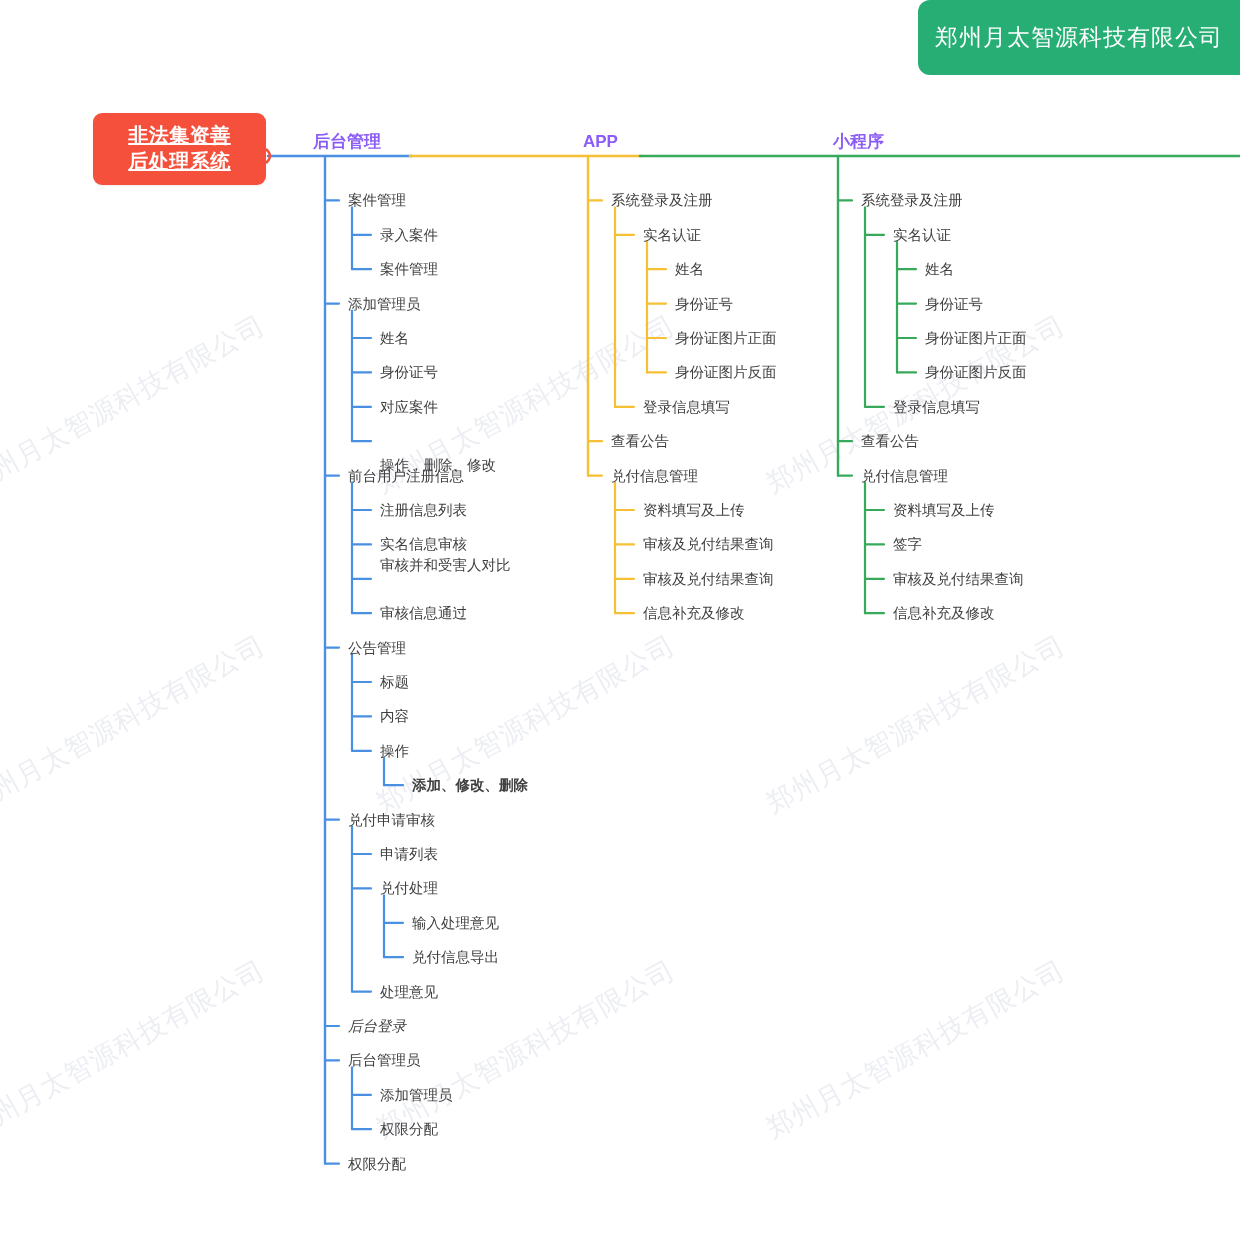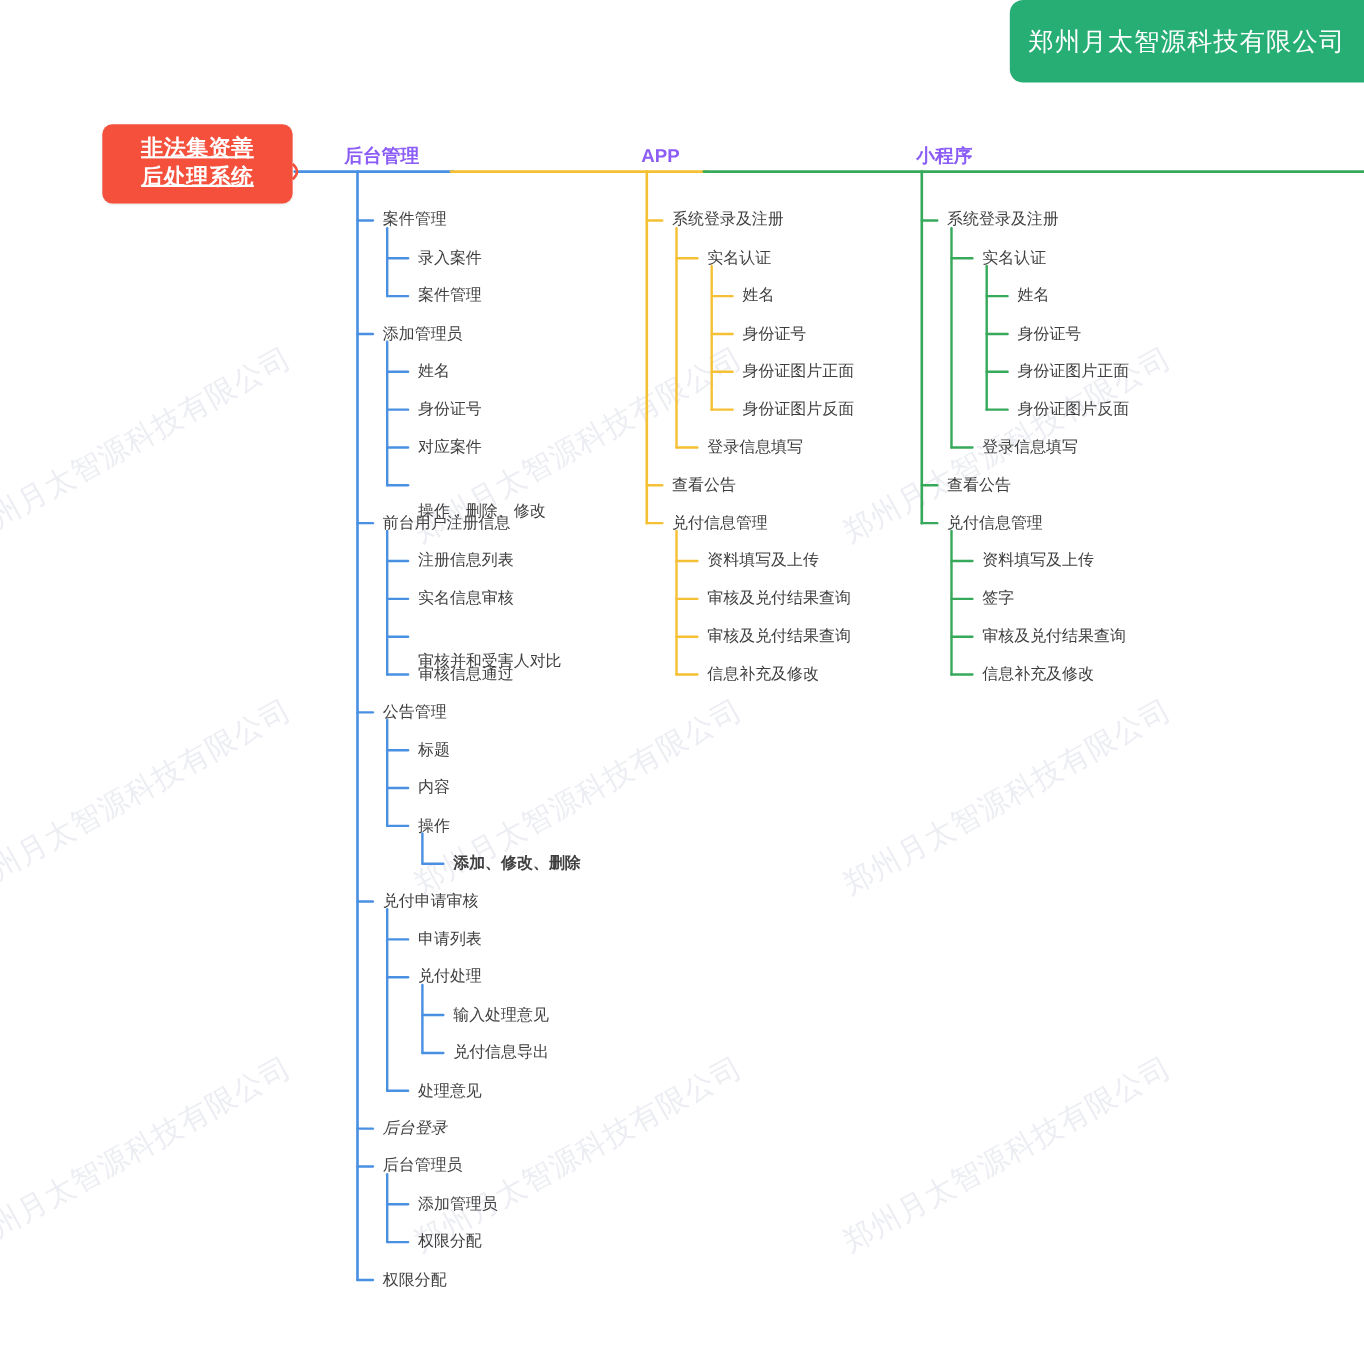--- a/index.html
+++ b/index.html
@@ -167,21 +167,21 @@
     <div class="node-label" style="left: 380px; top: 227.8px;">录入案件</div>
     <div class="node-label" style="left: 380px; top: 262.2px;">案件管理</div>
     <div class="node-label" style="left: 348px; top: 296.6px;">添加管理员</div>
     <div class="node-label" style="left: 380px; top: 331px;">姓名</div>
     <div class="node-label" style="left: 380px; top: 365.4px;">身份证号</div>
     <div class="node-label" style="left: 380px; top: 399.8px;">对应案件</div>
     <div class="node-label" style="left: 380px; top: 458px; font-family: Liberation Serif, serif;">操作，删除、修改</div>
     <div class="node-label" style="left: 348px; top: 468.6px;">前台用户注册信息</div>
     <div class="node-label" style="left: 380px; top: 503px;">注册信息列表</div>
     <div class="node-label" style="left: 380px; top: 537.4px;">实名信息审核</div>
-    <div class="node-label" style="left: 380px; top: 594px;">审核并和受害人对比</div>
+    <div class="node-label" style="left: 380px; top: 558px;">审核并和受害人对比</div>
     <div class="node-label" style="left: 380px; top: 606.2px;">审核信息通过</div>
     <div class="node-label" style="left: 348px; top: 640.6px;">公告管理</div>
     <div class="node-label" style="left: 380px; top: 675px;">标题</div>
     <div class="node-label" style="left: 380px; top: 709.4px;">内容</div>
     <div class="node-label" style="left: 380px; top: 743.8px; text-align: center;">操作</div>
     <div class="node-label" style="left: 412px; top: 778.2px; font-weight: bold;">添加、修改、删除</div>
     <div class="node-label" style="left: 348px; top: 812.6px;">兑付申请审核</div>
     <div class="node-label" style="left: 380px; top: 847px;">申请列表</div>
     <div class="node-label" style="left: 380px; top: 881.4px;">兑付处理</div>
     <div class="node-label" style="left: 412px; top: 915.8px;">输入处理意见</div>

